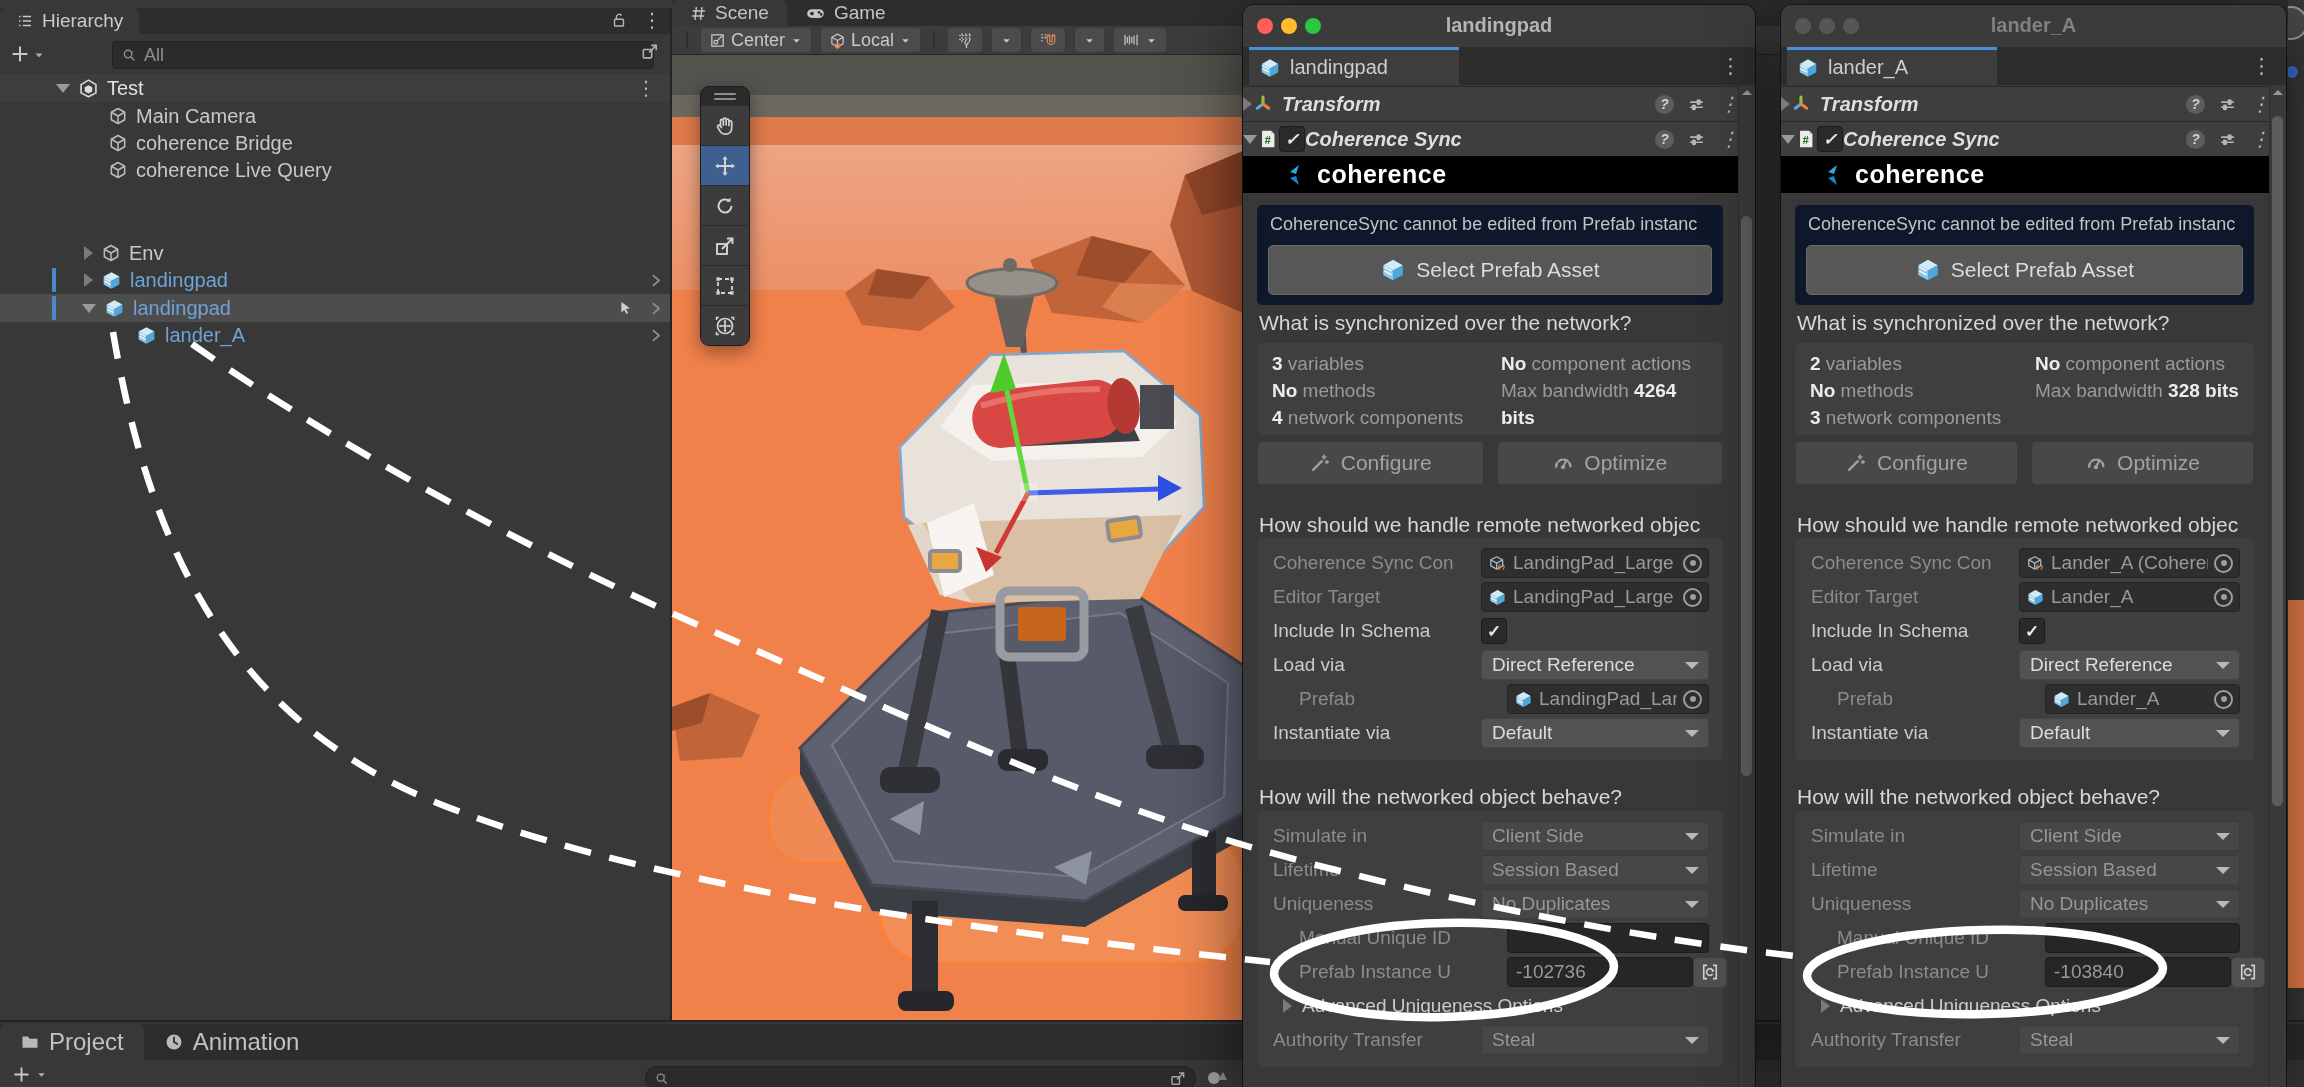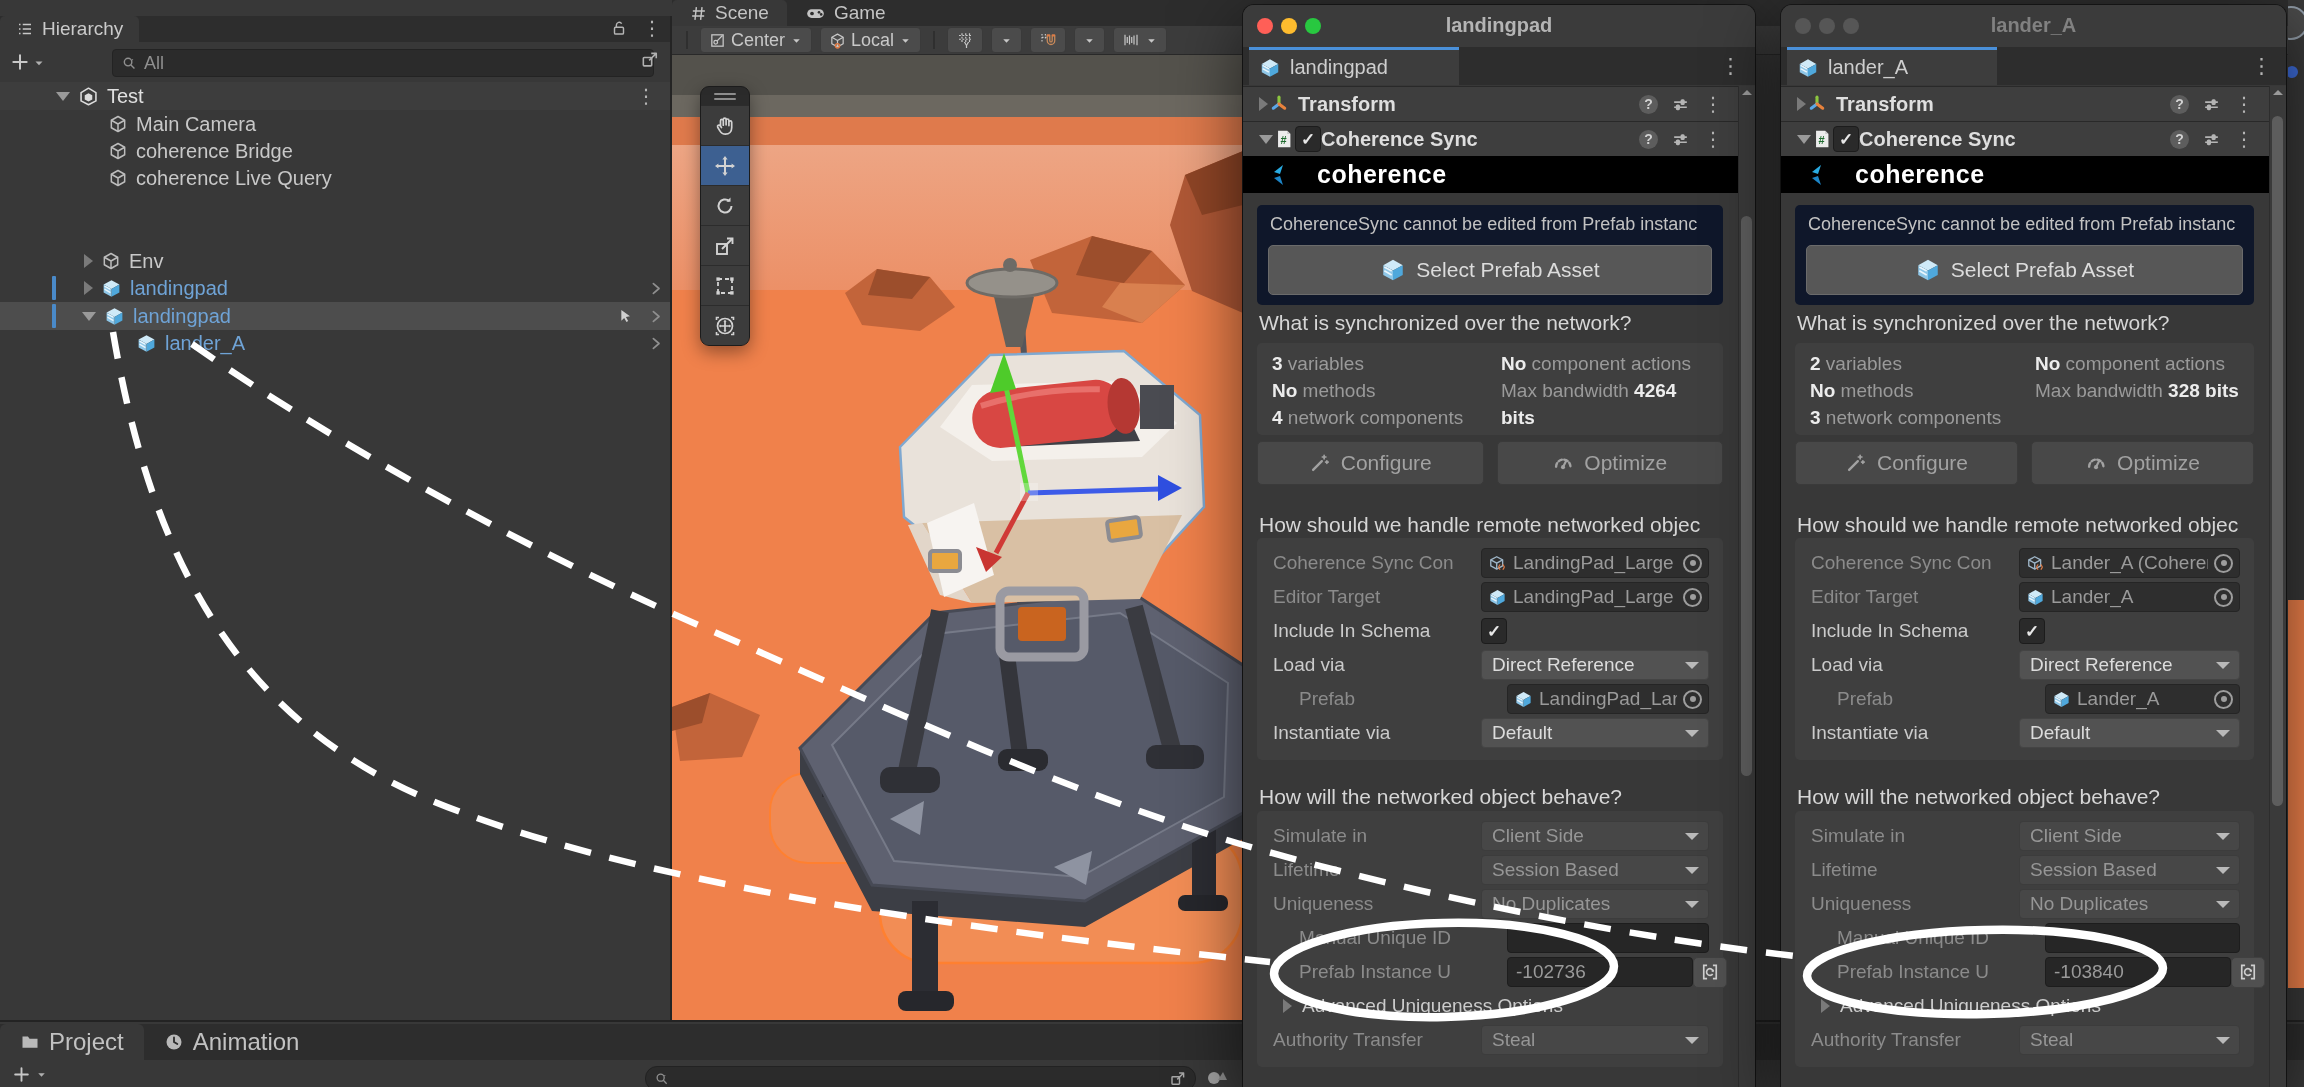--- a/index.html
+++ b/index.html
@@ -2,21 +2,21 @@
 <html><head>
 <meta charset="utf-8">
 <style>
   html,body{margin:0;padding:0;background:#1e1e1e;}
   #stage{position:relative;width:2304px;height:1087px;background:#383838;overflow:hidden;
          font-family:"Liberation Sans",sans-serif;color:#c8c8c8;-webkit-font-smoothing:antialiased;}
   .abs{position:absolute;}
   svg.ic{display:inline-block;flex:0 0 auto;}
 
   
-  #hier{left:0;top:16px;width:670px;height:1020px;background:#383838;border-right:2px solid #242424;}
+  #hier{left:0;top:8px;width:670px;height:1020px;background:#383838;border-right:2px solid #242424;}
   .ptabbar{position:absolute;left:0;top:0;right:0;height:26px;background:#2d2d2d;}
   .ptab{position:absolute;left:0;top:0;height:26px;background:#383838;display:flex;align-items:center;gap:8px;
         padding:0 16px;font-size:19px;color:#cacaca;border-radius:5px 5px 0 0;}
   .tabicons{position:absolute;right:8px;top:2px;display:flex;gap:14px;align-items:center;color:#b5b5b5;}
   .htoolbar{position:absolute;left:0;top:26px;right:0;height:40px;background:#383838;border-bottom:1px solid #2a2a2a;}
   .searchbox{position:absolute;left:112px;top:7px;width:524px;height:26px;background:#2b2b2b;border:1px solid #232323;
              border-radius:4px;display:flex;align-items:center;padding:0 8px;gap:6px;color:#8f8f8f;font-size:18px;}
   .hrow{position:absolute;left:0;right:0;height:28px;display:flex;align-items:center;font-size:20px;gap:8px;}
   .hrow .lbl{white-space:nowrap;}
   .blue{color:#6fa3d6;}
@@ -66,29 +66,29 @@
   .wtitle{position:absolute;left:0;right:0;top:9px;text-align:center;font-weight:bold;font-size:20px;color:#b4b4b4;}
   .win.inactive .wtitle{color:#818181;}
   .tl{position:absolute;top:13px;width:16px;height:16px;border-radius:50%;}
   .tl.r{left:14px;background:#ff5f57;} .tl.y{left:38px;background:#febc2e;} .tl.g{left:62px;background:#28c840;}
   .win.inactive .tl{background:#565656;}
   .wtabbar{position:absolute;left:0;top:42px;right:0;height:38px;background:#2d2d2d;}
   .wtab{position:absolute;left:6px;top:0;height:35px;width:190px;background:#3d3d3d;border-top:3px solid #4a90d9;
         display:flex;align-items:center;gap:9px;padding:0 10px;color:#cecece;font-size:20px;border-radius:0 0 0 0;}
   .wkebab{position:absolute;right:14px;top:7px;color:#b5b5b5;font-size:21px;}
   .comp{position:absolute;left:0;right:16px;height:34px;background:#3e3e3e;border-top:1px solid #292929;
-        display:flex;align-items:center;padding:0 16px;}
+        display:flex;align-items:center;padding:0 0;font-style:italic;}
   .ctitle{font-weight:bold;font-size:20px;color:#dedede;margin-left:8px;}
   .hicons{margin-left:auto;display:flex;align-items:center;gap:13px;color:#b5b5b5;}
   .qbadge{width:19px;height:19px;border-radius:50%;background:#5d5d5d;color:#d2d2d2;font-size:14px;font-weight:bold;
           display:flex;align-items:center;justify-content:center;}
   .cbox{width:24px;height:24px;background:#2a2a2a;border:1px solid #1c1c1c;border-radius:4px;color:#e8e8e8;
         display:flex;align-items:center;justify-content:center;font-size:17px;font-weight:bold;}
   .banner{position:absolute;left:0;top:151px;right:16px;height:37px;background:#000;display:flex;align-items:center;
-          gap:24px;padding-left:26px;}
+          gap:8px;padding-left:42px;}
   .brand{color:#fff;font-weight:bold;font-size:25px;letter-spacing:.5px;}
   .helpbox{position:absolute;left:14px;top:200px;right:32px;height:100px;background:#0f172a;border-radius:5px;}
   .warn{position:absolute;left:13px;right:6px;top:9px;font-size:18px;color:#c2c2c2;white-space:nowrap;overflow:hidden;}
   .bigbtn{position:absolute;left:11px;right:11px;top:40px;height:50px;background:#575757;border:1px solid #6b6b6b;
           border-radius:5px;display:flex;align-items:center;justify-content:center;gap:10px;color:#dcdcdc;font-size:21px;
           font-family:inherit;}
   .h2{position:absolute;left:16px;right:30px;font-size:21px;color:#d6d6d6;white-space:nowrap;overflow:hidden;}
   .statsbox{position:absolute;left:14px;top:338px;right:32px;height:92px;background:#3f3f3f;border-radius:5px;
             line-height:27px;font-size:19px;color:#9a9a9a;}
   .scol{position:absolute;top:7px;}

